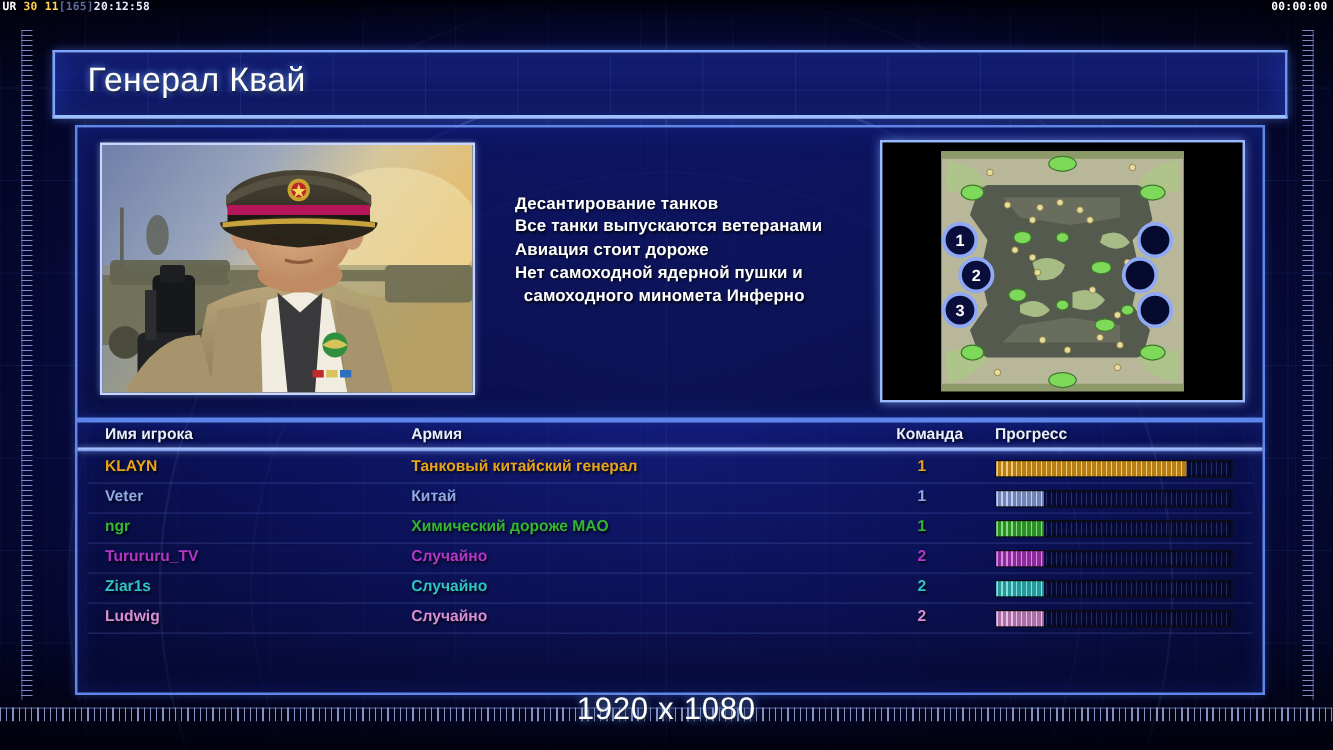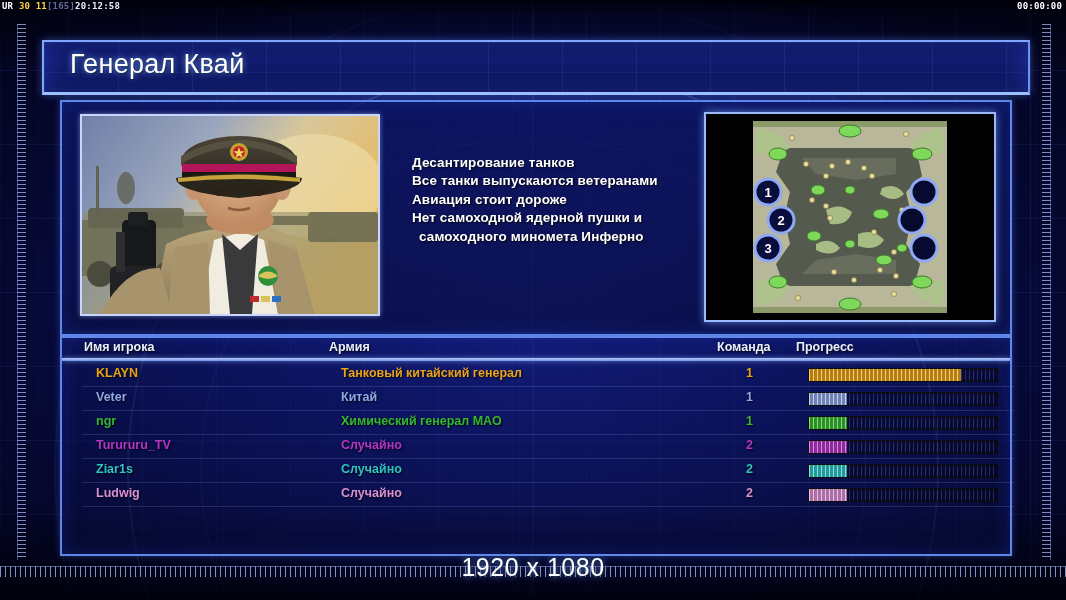--- a/index.html
+++ b/index.html
@@ -115,21 +115,21 @@
   .rhead span{position:absolute;top:2px;font-size:12.5px;color:#e9eeff;font-weight:bold;
     text-shadow:1px 1px 2px rgba(0,0,0,.9);white-space:nowrap;}
   .rhead .h-name{left:22px;}
   .rhead .h-army{left:267px;}
   .rhead .h-team{left:655px;}
   .rhead .h-prog{left:734px;}
   .rhead-rule{position:absolute;left:0;top:20px;width:100%;height:3px;
     background:linear-gradient(to bottom,#b9cdff,#6d92e6);
     box-shadow:0 0 5px rgba(140,180,255,.7);}
 
-  .rows{position:absolute;left:12px;top:25px;width:100%;}
+  .rows{position:absolute;left:0;top:25px;width:100%;}
   .row{position:relative;height:24px;}
   .row .sep{position:absolute;left:8px;right:8px;bottom:0;height:1px;
     background:rgba(120,150,245,.22);}
   .cell{position:absolute;top:3px;font-size:12.5px;font-weight:bold;white-space:nowrap;
     text-shadow:1px 1px 2px rgba(0,0,0,.85);}
   .c-name{left:22px;}
   .c-army{left:267px;}
   .c-team{left:672px;}
 
   .track{position:absolute;left:734px;top:5px;width:188px;height:12px;
@@ -364,21 +364,21 @@
           <span class="cell c-name" style="color: rgb(143, 168, 230);">Veter</span>
           <span class="cell c-army" style="color: rgb(143, 168, 230);">Китай</span>
           <span class="cell c-team" style="color: rgb(143, 168, 230);">1</span>
           <div class="track">
             <div class="fill" style="width: 20%; background-color: rgb(143, 168, 230);"></div>
           </div>
           <div class="sep"></div>
         </div>
         <div class="row">
           <span class="cell c-name" style="color: rgb(53, 184, 46);">ngr</span>
-          <span class="cell c-army" style="color: rgb(53, 184, 46);">Химический генерал МАО</span>
+          <span class="cell c-army" style="color: rgb(53, 184, 46);">Химический дороже МАО</span>
           <span class="cell c-team" style="color: rgb(53, 184, 46);">1</span>
           <div class="track">
             <div class="fill" style="width: 20%; background-color: rgb(53, 184, 46);"></div>
           </div>
           <div class="sep"></div>
         </div>
         <div class="row">
           <span class="cell c-name" style="color: rgb(179, 54, 198);">Turururu_TV</span>
           <span class="cell c-army" style="color: rgb(179, 54, 198);">Случайно</span>
           <span class="cell c-team" style="color: rgb(179, 54, 198);">2</span>

